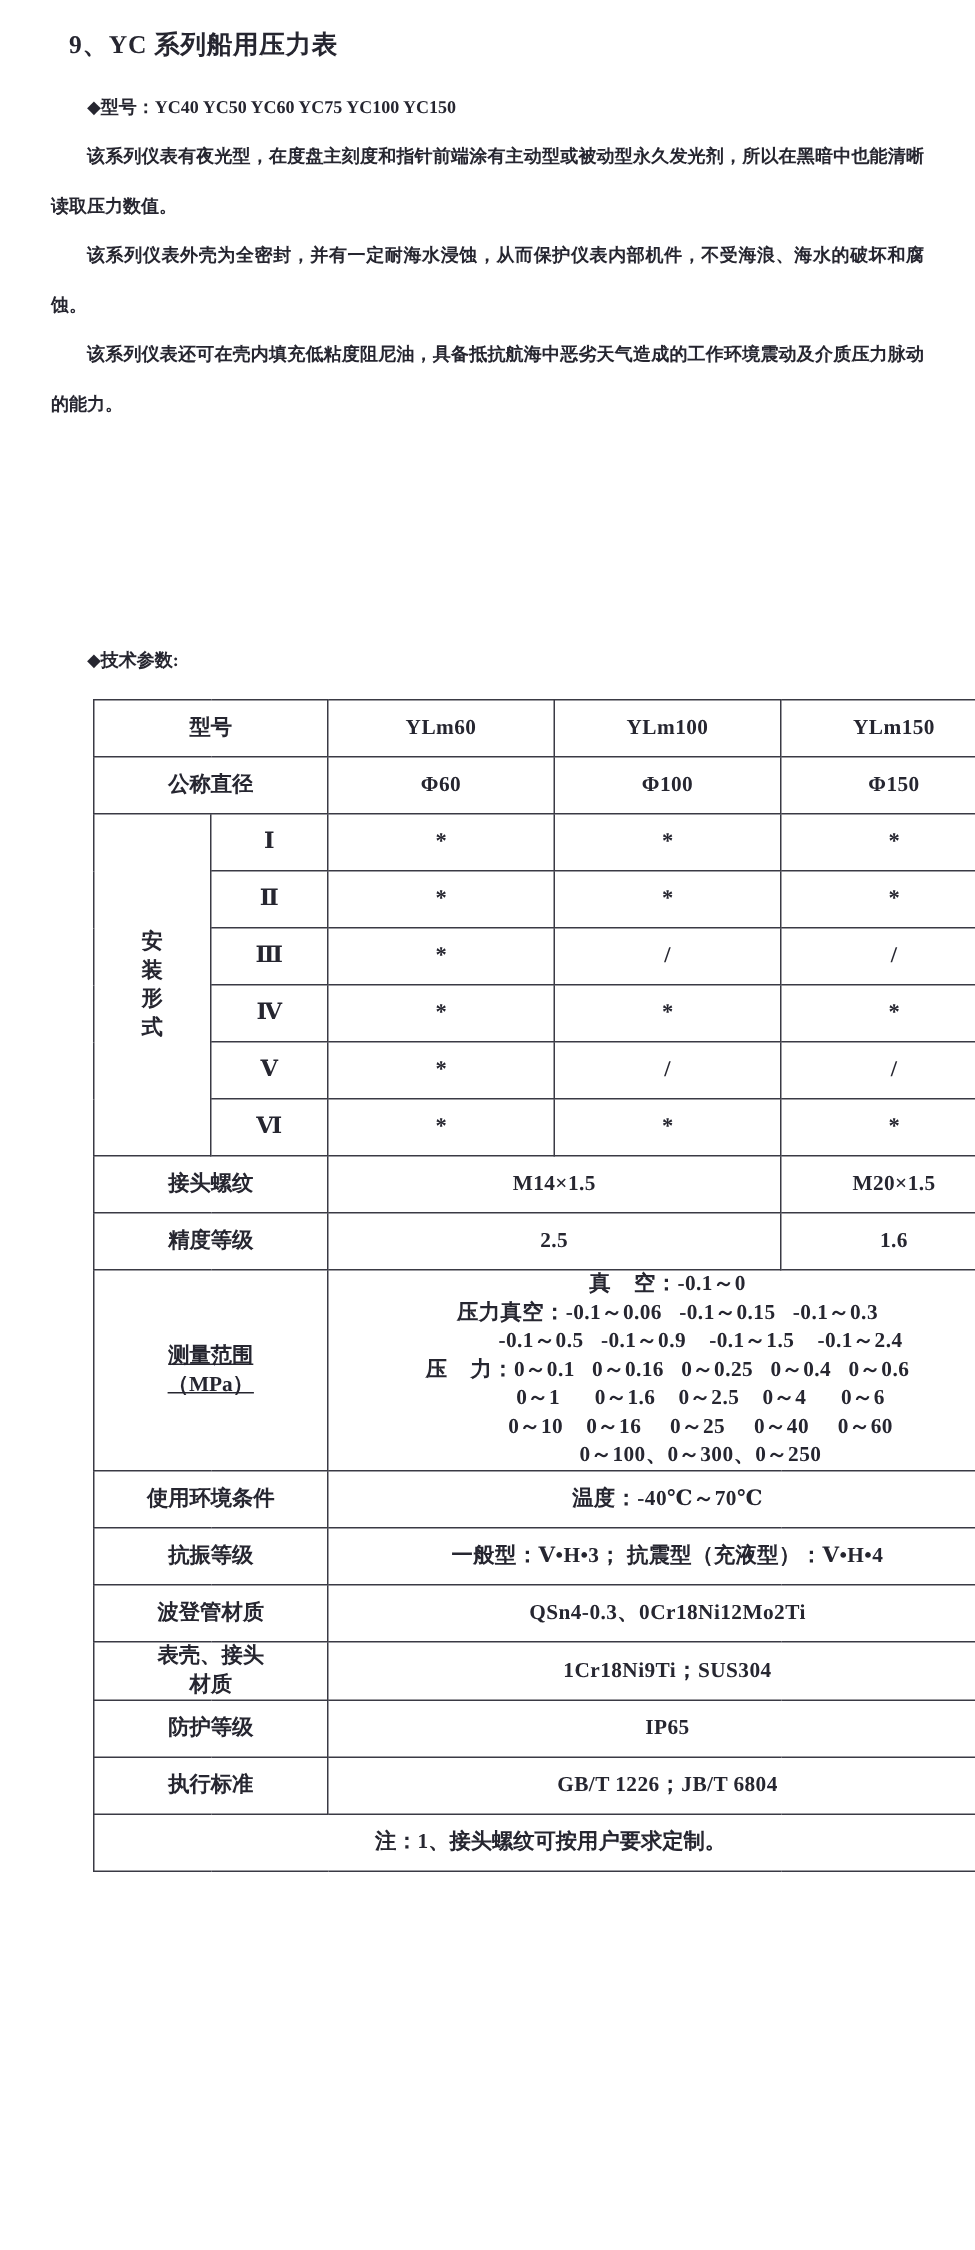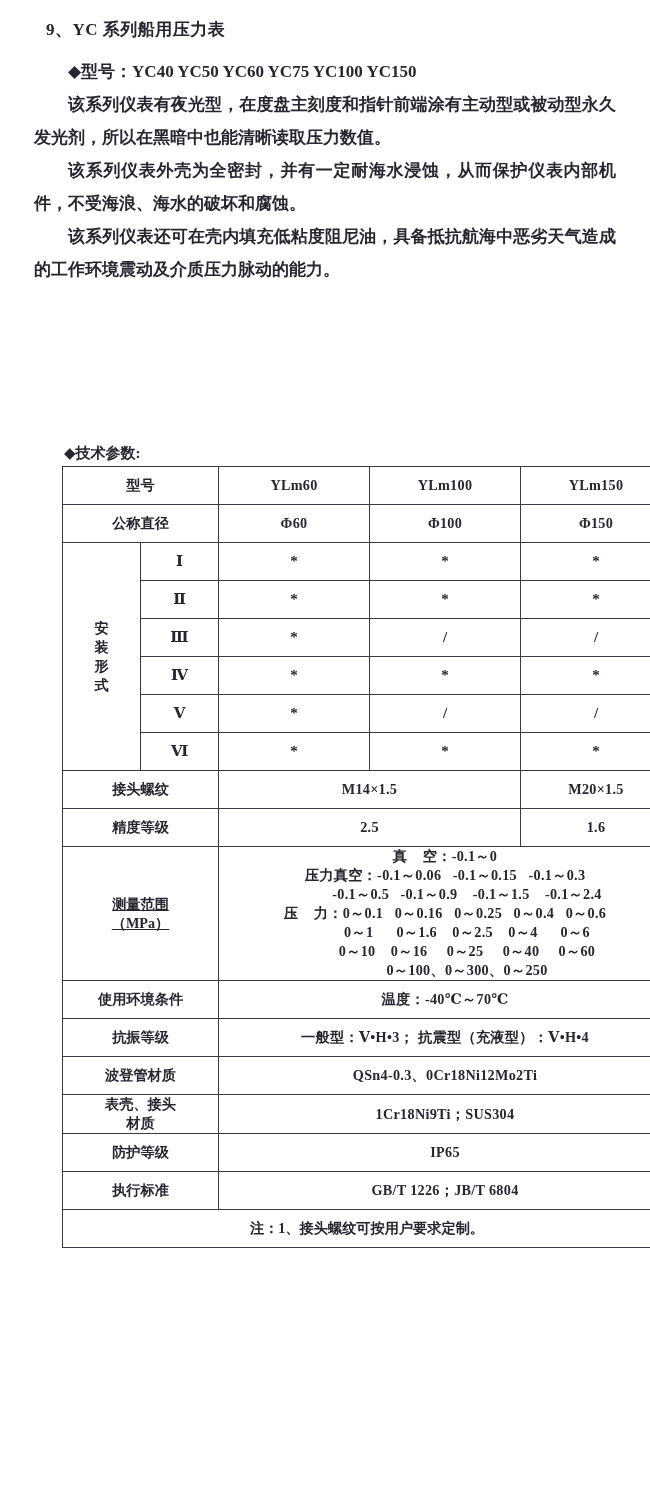--- a/index.html
+++ b/index.html
@@ -36,41 +36,41 @@
     letter-spacing: .5px;
     white-space: nowrap;
   }
 
   
   .body-text {
     position: absolute;
     left: 34px;
     top: 55px;
     width: 582px;
-    font-size: 17px;
+    font-size: 12px;
     line-height: 33px;
     text-align: justify;
   }
   .para {
     margin: 0;
     text-indent: 2em;
     white-space: normal;
   }
   .para.bullet {
     text-indent: 2em;
   }
   .para.heavy {
     font-weight: bold;
   }
 
   .params-label {
     position: absolute;
     left: 34px;
-    top: 444px;
-    font-size: 15px;
+    top: 432px;
+    font-size: 12px;
     font-weight: bold;
     text-indent: 2em;
     width: 582px;
   }
 
   
   .spec-table-wrap {
     position: absolute;
     left: 38px;
     top: 466px;

